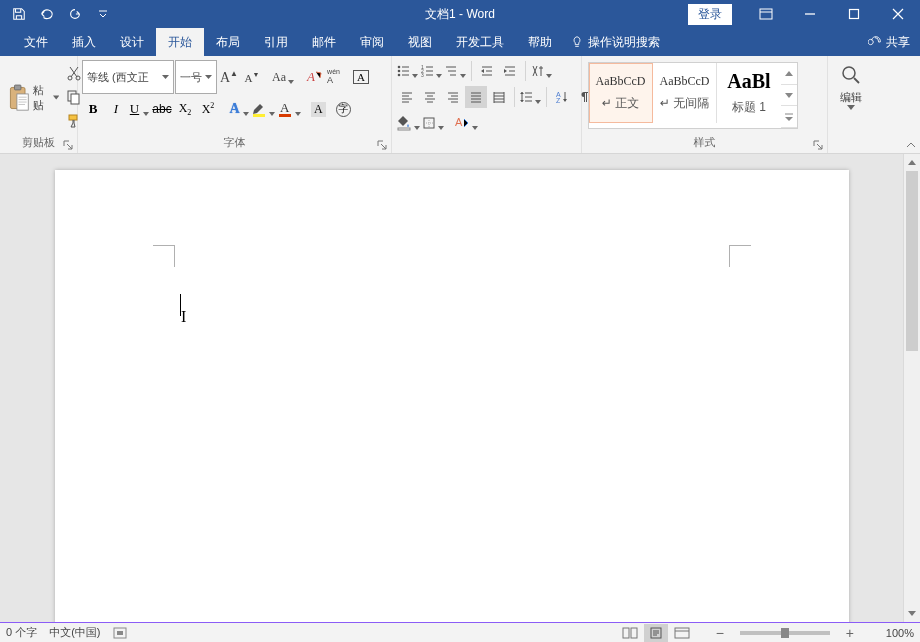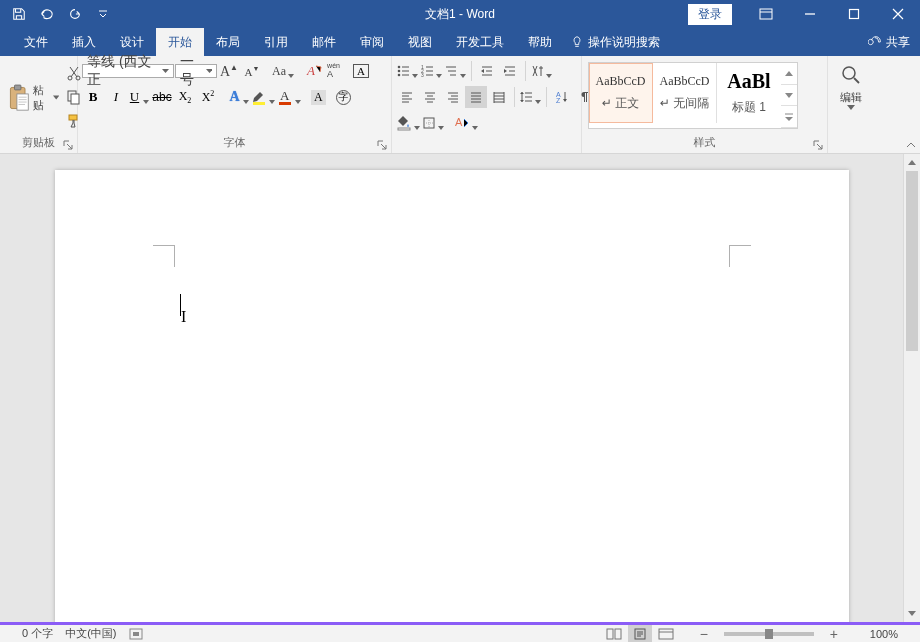--- a/index.html
+++ b/index.html
@@ -22,42 +22,42 @@
 .group{border-right:1px solid #e1e1e1;display:flex;flex-direction:column;position:relative}
 .group-body{flex:1;display:flex;padding:4px 4px 0 4px}
 .group-label{height:18px;text-align:center;font-size:11px;color:#666;position:relative}
 .launcher{position:absolute;right:2px;bottom:1px;width:14px;height:14px;display:flex;align-items:center;justify-content:center}
 .rb-btn{display:flex;align-items:center;justify-content:center;min-width:22px;height:22px;position:relative}
 .rb-btn.split{padding-right:9px}
 .rb-btn .dd{position:absolute;right:1px;bottom:4px}
 .clipboard-big{display:flex;flex-direction:row;align-items:center;padding:2px 4px;gap:2px}
 .clipboard-side{display:flex;flex-direction:column;gap:2px;padding-top:2px}
 .font-row1{display:flex;align-items:center;gap:1px;margin-bottom:4px}
-.font-box{border:1px solid #ababab;background:#fff;height:14px;display:flex;align-items:center;padding:4px 4px;font-size:14px;color:#444}
+.font-box{border:1px solid #ababab;background:#fff;height:14px;display:flex;align-items:center;padding:16px 4px;font-size:11px;color:#444}
 .para-grid{display:flex;flex-direction:column;gap:4px}
 .para-row{display:flex;align-items:center;gap:1px}
 .styles-gallery{display:flex;border:1px solid #d0d0d0;background:#fff}
 .style-item{width:64px;height:60px;display:flex;flex-direction:column;align-items:center;justify-content:center;border-right:1px solid #e0e0e0;font-size:11px;position:relative}
 .style-item.sel{outline:1px solid #f5ba9d;outline-offset:-1px;background:#fef4ec}
 .style-prev{font-family:Liberation Serif, serif;color:#333;margin-bottom:6px}
 .style-name{color:#555;font-size:12px}
 .style-more{width:16px;display:flex;flex-direction:column}
 .style-more div{flex:1;display:flex;align-items:center;justify-content:center;border-bottom:1px solid #e0e0e0}
 .edit-big{display:flex;flex-direction:column;align-items:center;padding:4px 8px}
 .doc-area{position:absolute;top:154px;left:0;right:17px;bottom:20px;background:#e6e6e6;overflow:hidden}
 .page{position:absolute;left:55px;top:16px;width:794px;height:1000px;background:#fff;box-shadow:0 0 4px rgba(0,0,0,.25)}
 .margin-tl{position:absolute;left:98px;top:75px;width:22px;height:22px;border-left:1px solid #b0b0b0;border-bottom:1px solid #b0b0b0;transform:rotate(180deg)}
 .margin-tr{position:absolute;right:98px;top:75px;width:22px;height:22px;border-left:1px solid #b0b0b0;border-bottom:1px solid #b0b0b0;transform:rotate(90deg)}
 .cursor{position:absolute;left:125px;top:124px;width:1px;height:22px;background:#000}
 .ibeam{position:absolute;left:126px;top:138px;font-family:serif;color:#000;font-size:16px}
 .vscroll{position:absolute;top:154px;right:0;width:17px;bottom:20px;background:#f0f0f0;border-left:1px solid #dadada;display:flex;flex-direction:column}
 .vscroll .arr{height:17px;display:flex;align-items:center;justify-content:center}
 .vscroll .track{flex:1;position:relative}
 .vscroll .thumb{position:absolute;left:2px;right:2px;top:0;height:180px;background:#cdcdcd}
-.statusbar{position:absolute;bottom:0;left:0;right:0;height:20px;background:#f3f3f3;border-top:3px solid #8b5cf6;display:flex;align-items:center;font-size:11px;color:#444;padding:0 22px;gap:12px}
+.statusbar{position:absolute;bottom:0;left:0;right:0;height:20px;background:#f3f3f3;border-top:1px solid #8b5cf6;display:flex;align-items:center;font-size:11px;color:#444;padding:0 6px;gap:12px}
 .statusbar .right{margin-left:auto;display:flex;align-items:center;gap:2px}
 .view-btn{width:24px;height:18px;display:flex;align-items:center;justify-content:center}
 .view-btn.active{background:#d0d0d0}
 .zoom-track{width:90px;height:4px;background:#c0c0c0;position:relative;margin:0 6px}
 .zoom-thumb{position:absolute;left:50%;top:-3px;width:8px;height:10px;background:#888;transform:translateX(-50%)}
 svg{display:block}
 .sep{width:1px;height:20px;background:#d4d4d4;margin:0 3px}
 .sepv{width:7px}
 </style>
 </head>

